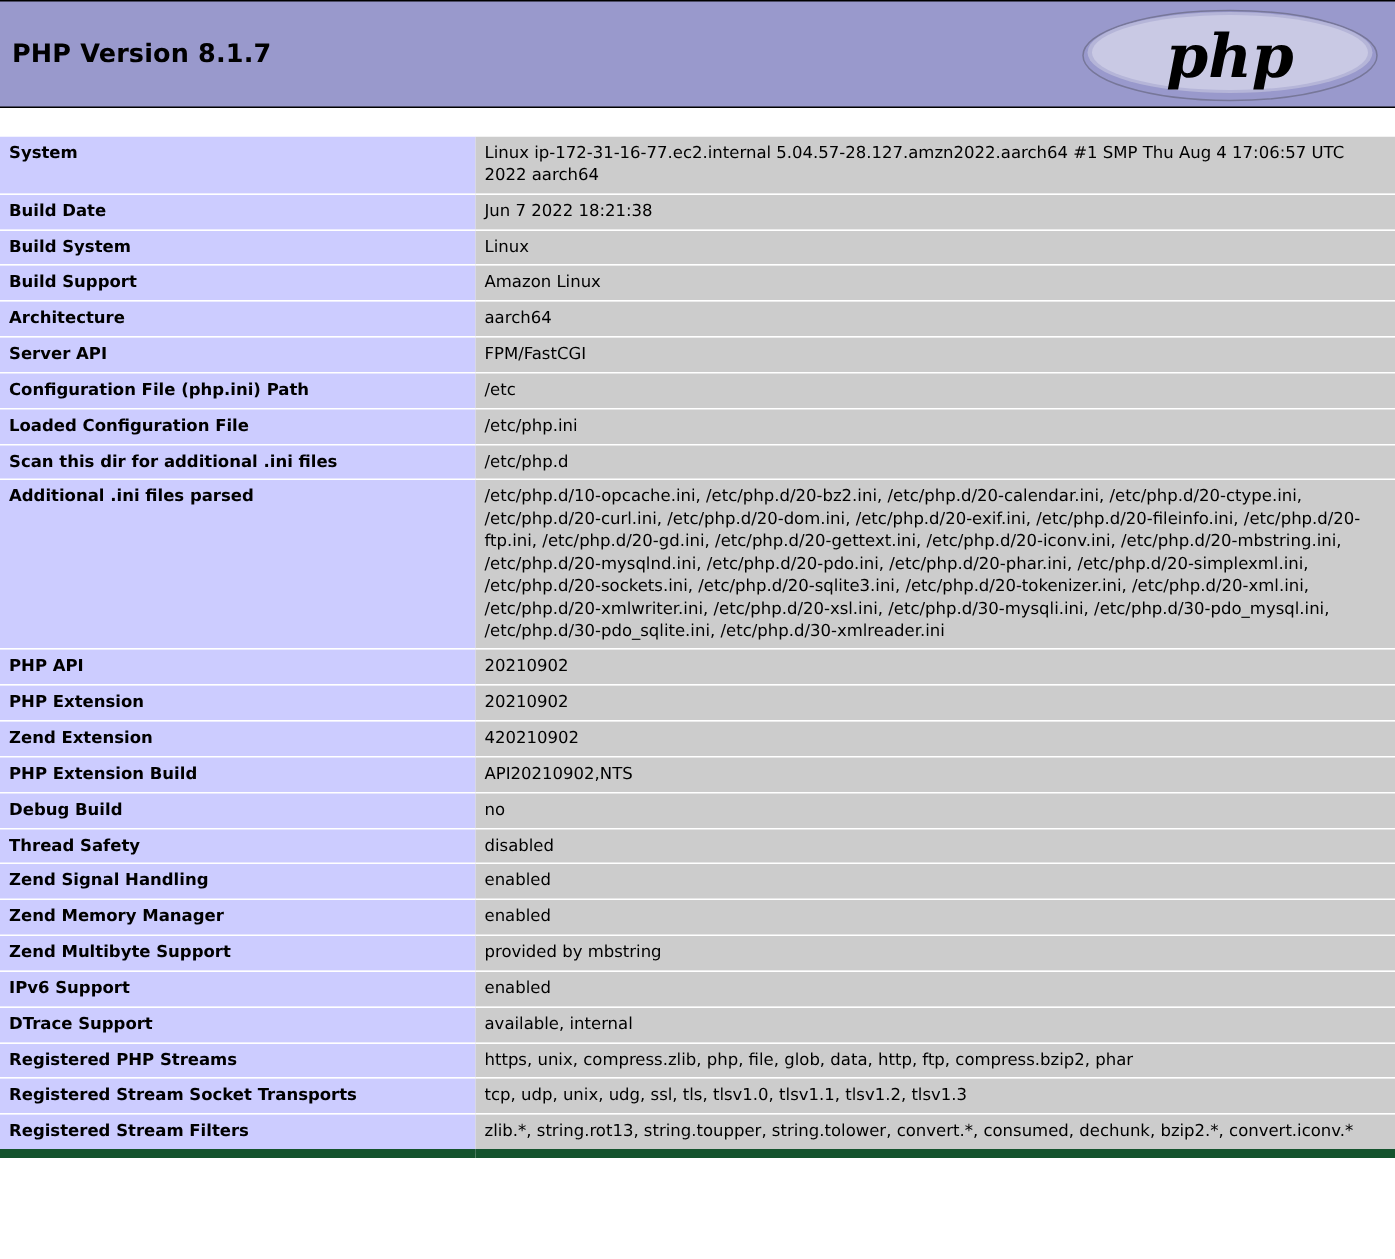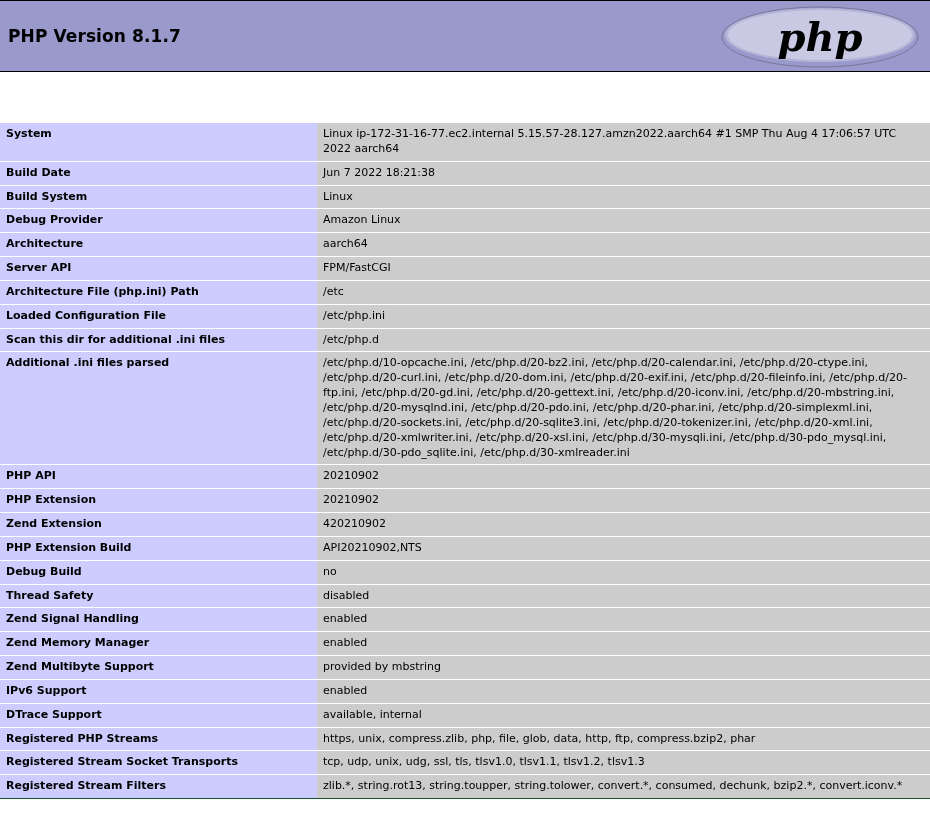--- a/index.html
+++ b/index.html
@@ -47,22 +47,21 @@
   .spacer {
     height: 18px;
     background: #ffffff;
   }
   
   table.infotable {
     width: 930px;
     border-collapse: collapse;
     table-layout: fixed;
     border-top: 1px solid #000;
-    border-bottom: 1px solid #14532d;
-    margin-top: 32px;
+    border-bottom: 6px solid #14532d;
   }
   table.infotable td {
     border-top: 1px solid #ffffff;
     padding: 4px 6px;
     vertical-align: top;
     font-size: 11px;
     line-height: 1.35;
     word-wrap: break-word;
   }
   td.key {
@@ -90,44 +89,44 @@
       <text x="100" y="46" text-anchor="middle" font-family="'DejaVu Serif','Liberation Serif',serif" font-size="40" font-style="italic" font-weight="bold" fill="#000000">php</text>
     </svg>
   </div>
 
   <div class="spacer"></div>
 
   <table class="infotable">
     <tbody>
       <tr>
         <td class="key">System</td>
-        <td class="val">Linux ip-172-31-16-77.ec2.internal 5.15.57-28.127.amzn2022.aarch64 #1 SMP Thu Aug 4 17:06:57 UTC 2022 aarch64</td>
+        <td class="val">Linux ip-172-31-16-77.ec2.internal 5.04.57-28.127.amzn2022.aarch64 #1 SMP Thu Aug 4 17:06:57 UTC 2022 aarch64</td>
       </tr>
       <tr>
         <td class="key">Build Date</td>
         <td class="val">Jun 7 2022 18:21:38</td>
       </tr>
       <tr>
         <td class="key">Build System</td>
         <td class="val">Linux</td>
       </tr>
       <tr>
-        <td class="key">Debug Provider</td>
+        <td class="key">Build Support</td>
         <td class="val">Amazon Linux</td>
       </tr>
       <tr>
         <td class="key">Architecture</td>
         <td class="val">aarch64</td>
       </tr>
       <tr>
         <td class="key">Server API</td>
         <td class="val">FPM/FastCGI</td>
       </tr>
       <tr>
-        <td class="key">Architecture File (php.ini) Path</td>
+        <td class="key">Configuration File (php.ini) Path</td>
         <td class="val">/etc</td>
       </tr>
       <tr>
         <td class="key">Loaded Configuration File</td>
         <td class="val">/etc/php.ini</td>
       </tr>
       <tr>
         <td class="key">Scan this dir for additional .ini files</td>
         <td class="val">/etc/php.d</td>
       </tr>

